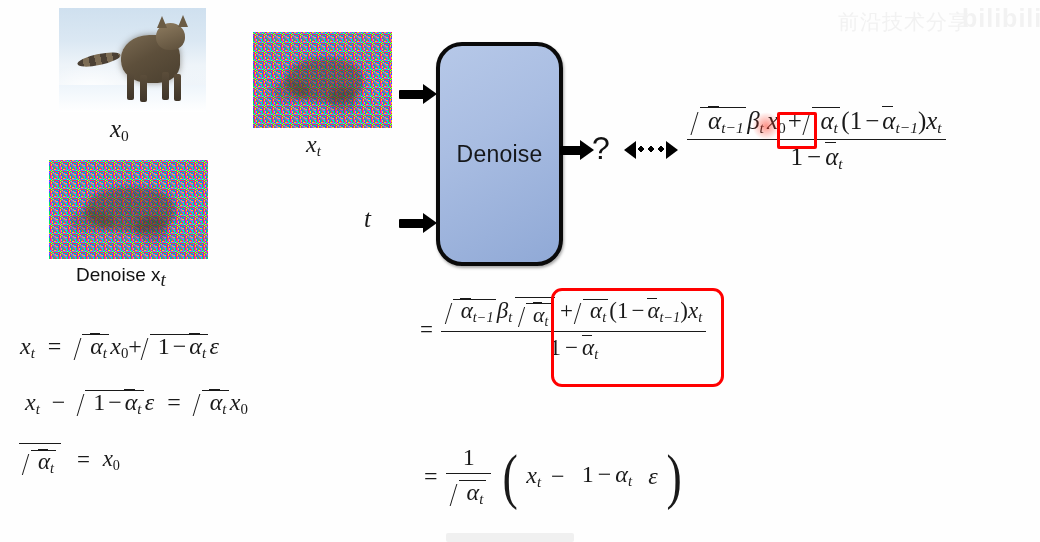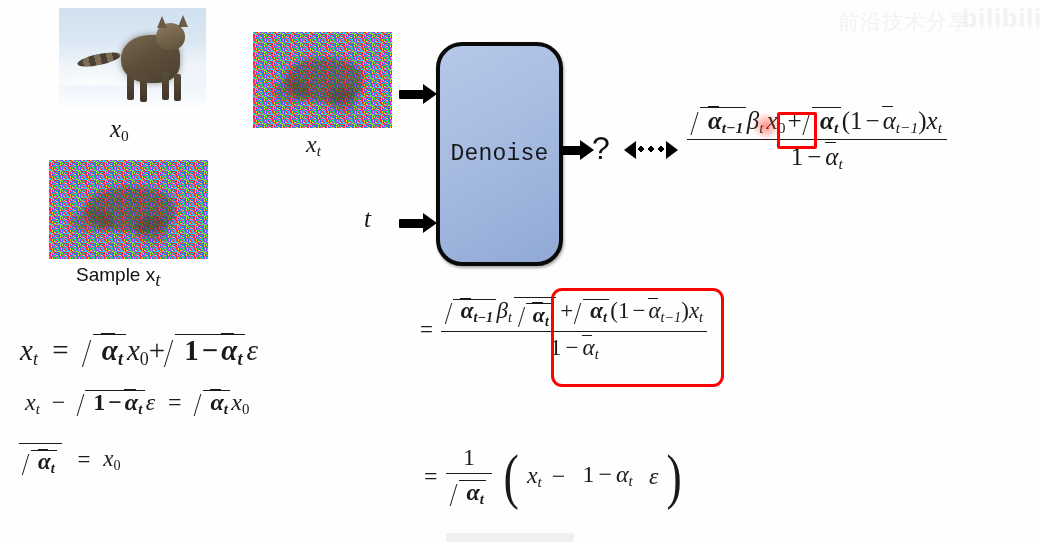--- a/index.html
+++ b/index.html
@@ -85,21 +85,21 @@
   .denoise-box{
     position:absolute;
     border:4px solid #0a0a0a;
     border-radius:26px;
     background:linear-gradient(150deg,#b6c8e8 0%,#a9bde2 40%,#90a9d6 100%);
     box-shadow:1px 2px 3px rgba(0,0,0,.35);
   }
   .denoise-label{
     position:absolute;left:0;right:0;top:50%;transform:translateY(-50%);
     text-align:center;
-    font-family:Liberation Mono, monospace;
+    font-family:Liberation Sans, sans-serif;
     font-size:23px;color:#15171a;letter-spacing:.2px;
   }
 
   
   .arrow{position:absolute;height:0;}
   .arrow .shaft{position:absolute;left:0;top:0;height:9px;background:#000;border-radius:1px;}
   .arrow .head{position:absolute;top:-6px;width:0;height:0;
     border-top:10.5px solid transparent;border-bottom:10.5px solid transparent;border-left:14px solid #000;}
 
   
@@ -123,21 +123,21 @@
   .sqrt{display:inline-block;position:relative;padding-left:.56em;padding-top:.10em;margin:0 .04em;}
   .sqrt::before{
     content:"";position:absolute;left:.06em;top:.30em;bottom:.10em;width:.30em;
     border-left:1.6px solid #1a1a1a;
     transform:skewX(-17deg);
   }
   .sqrt::after{
     content:"";position:absolute;left:.30em;right:0;top:.12em;height:0;
     border-top:1.6px solid #1a1a1a;
   }
-  .sqrt > .rad{display:inline-block;padding:0 .10em 0 .06em;font-weight:bold;}
+  .sqrt > .rad{display:inline-block;padding:0 .10em 0 .06em;}
 
   
   .bar{display:inline-block;position:relative;}
   .bar::after{content:"";position:absolute;left:-0.02em;right:0.10em;top:-0.02em;height:0;border-top:1.6px solid #1a1a1a;}
 
   
   .frac{display:inline-flex;flex-direction:column;align-items:center;vertical-align:middle;margin:0 .12em;}
   .frac > .num{padding:0 .18em 2px .18em;}
   .frac > .den{padding:3px .18em 0 .18em;border-top:1.7px solid #1a1a1a;align-self:stretch;text-align:center;}
 
@@ -180,21 +180,21 @@
   <div class="abs math" style="left:110px;top:115px;font-size:25px;">
     <span class="mi">x</span><span class="subup">0</span>
   </div>
 
   <div class="imgframe noise" style="left:49px;top:160px;width:159px;height:99px;">
     <div class="blob"></div>
     <div class="blob2"></div>
     <div class="blob3"></div>
   </div>
   <div class="abs" style="left:76px;top:264px;font-family:'Liberation Sans',sans-serif;font-size:19px;color:#111;">
-    <span>Sample x</span><span class="math mi" style="font-size:19px;"></span><span class="math sub" style="font-size:19px;">t</span>
+    <span>Denoise x</span><span class="math mi" style="font-size:19px;"></span><span class="math sub" style="font-size:19px;">t</span>
   </div>
 
   <div class="imgframe noise" style="left:253px;top:32px;width:139px;height:96px;">
     <div class="blob"></div>
     <div class="blob2"></div>
     <div class="blob3"></div>
   </div>
   <div class="abs math" style="left:306px;top:131px;font-size:24px;">
     <span class="mi">x</span><span class="sub">t</span>
   </div>
@@ -264,21 +264,21 @@
     <span class="bigparen">(</span>
     <span class="mi" style="vertical-align:middle;">x<span class="sub">t</span></span>
     <span class="mo" style="margin:0 4px;vertical-align:middle;">−</span>
     <span class="frac">
       <span class="num"><span class="mo">1</span><span class="mo" style="margin:0 4px;">−</span><span class="mi">α<span class="sub">t</span></span></span>
     </span>
     <span class="mi" style="vertical-align:middle;margin-left:3px;">ε</span>
     <span class="bigparen">)</span>
   </div>
 
-  <div class="abs math" style="left:20px;top:331px;font-size:29px;">
+  <div class="abs math" style="left:20px;top:331px;font-size:24px;">
     <span class="mi">x<span class="sub">t</span></span>
     <span class="mo" style="margin:0 7px;">=</span>
     <span class="sqrt"><span class="rad"><span class="bar mi">α</span><span class="sub">t</span></span></span><span class="mi">x<span class="subup">0</span></span><span class="mo">+</span><span class="sqrt"><span class="rad"><span class="mo">1</span><span class="mo" style="margin:0 3px;">−</span><span class="mi"><span class="bar">α</span><span class="sub">t</span></span></span></span><span class="mi">ε</span>
   </div>
 
   <div class="abs math" style="left:25px;top:387px;font-size:24px;">
     <span class="mi">x<span class="sub">t</span></span>
     <span class="mo" style="margin:0 6px;">−</span>
     <span class="sqrt"><span class="rad"><span class="mo">1</span><span class="mo" style="margin:0 3px;">−</span><span class="mi"><span class="bar">α</span><span class="sub">t</span></span></span></span><span class="mi">ε</span>
     <span class="mo" style="margin:0 7px;">=</span>

